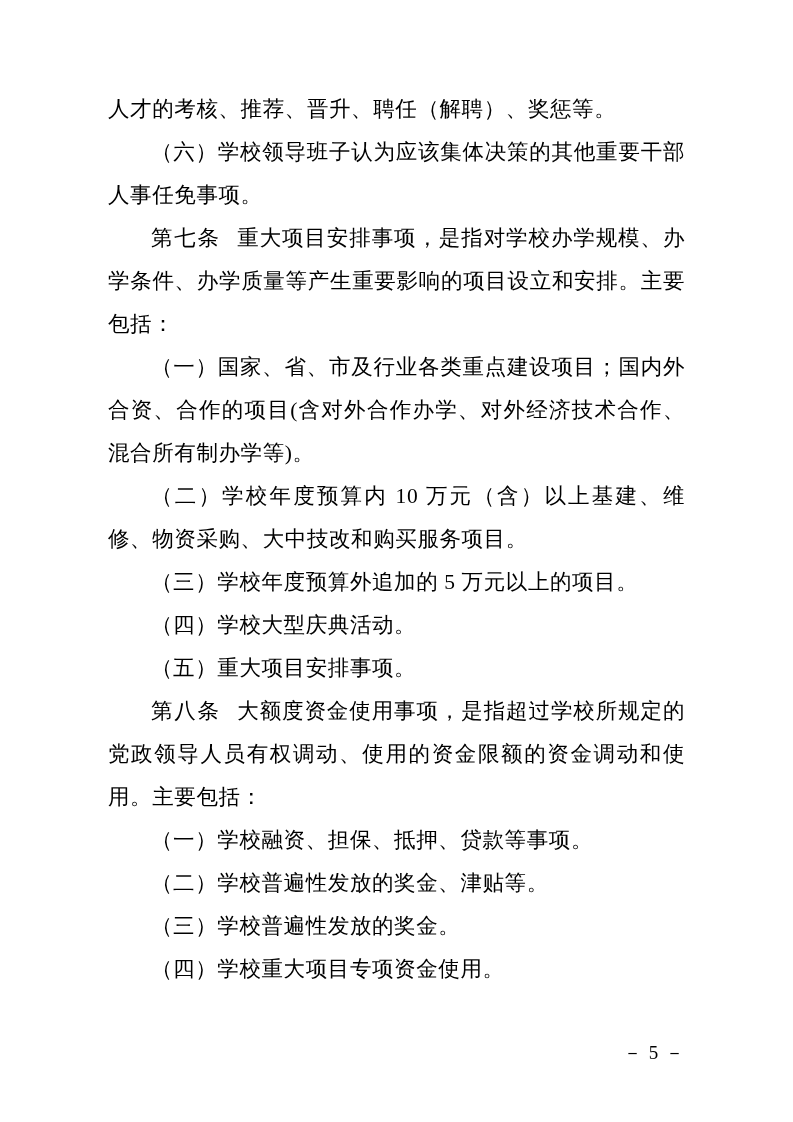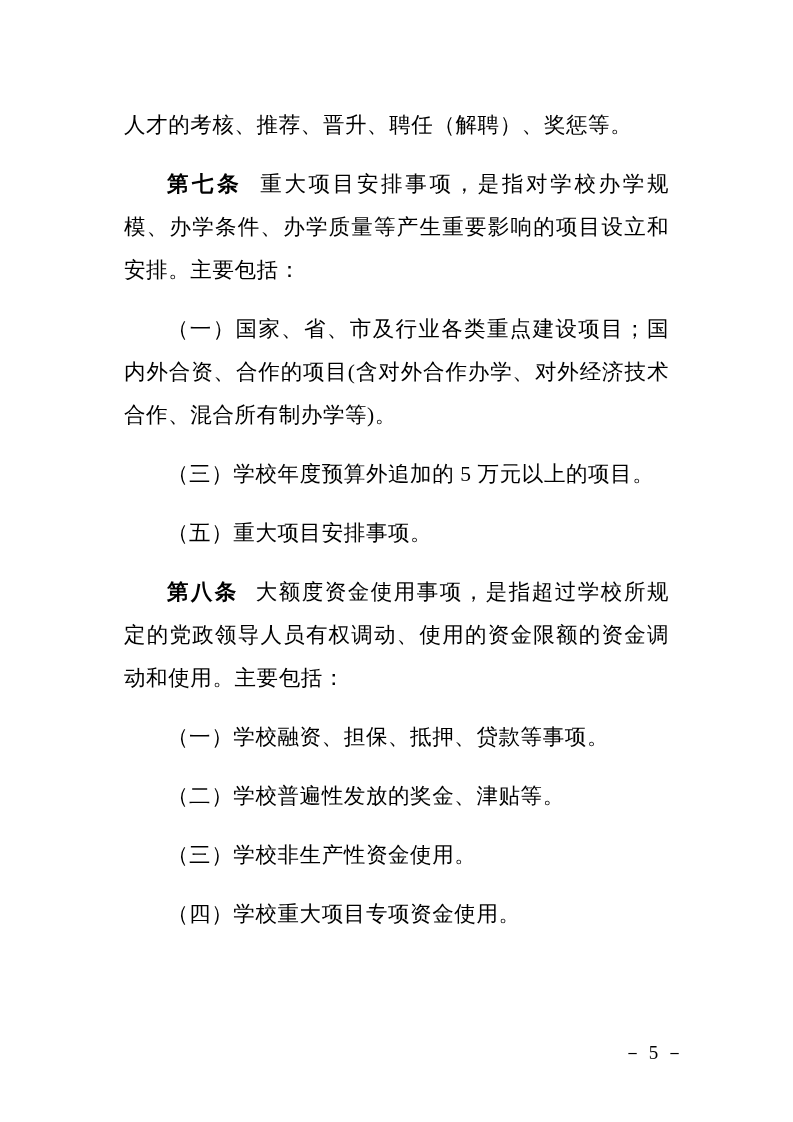--- a/index.html
+++ b/index.html
@@ -25,32 +25,32 @@
     padding: 88px 108px 40px 108px;
   }
   .doc-body {
     font-size: 21.5px;
     line-height: 43px;
     letter-spacing: 0.6px;
     text-align: justify;
     text-justify: inter-ideograph;
   }
   .para {
-    margin: 16px;
+    margin: 0;
     text-indent: 0;
   }
   .para.indent2 {
     text-indent: 43px;
   }
   .para.noindent {
     text-indent: 0;
   }
   .article-head {
     font-family: "Liberation Serif", "DejaVu Serif", serif;
-    font-weight: bold;
+    font-weight: normal;
     letter-spacing: 1.5px;
   }
   .article-gap {
     display: inline-block;
     width: 16px;
   }
   .footer {
     position: absolute;
     left: 0;
     right: 108px;
@@ -64,38 +64,41 @@
 </head>
 <body>
 
 <div class="page">
 
   <div class="doc-body">
 
     <p class="para noindent"><span>人才的考核、推荐、晋升、聘任（解聘）、奖惩等。</span></p>
 
 
+    <p class="para indent2"><span>（六）学校领导班子认为应该集体决策的其他重要干部人事任免事项。</span></p>
 
     <p class="para indent2"><span class="article-head">第七条</span><span class="article-gap"></span><span>重大项目安排事项，是指对学校办学规模、办学条件、办学质量等产生重要影响的项目设立和安排。主要包括：</span></p>
 
     <p class="para indent2"><span>（一）国家、省、市及行业各类重点建设项目；国内外合资、合作的项目(含对外合作办学、对外经济技术合作、混合所有制办学等)。</span></p>
 
+    <p class="para indent2"><span>（二）学校年度预算内 10 万元（含）以上基建、维修、物资采购、大中技改和购买服务项目。</span></p>
 
     <p class="para indent2"><span>（三）学校年度预算外追加的 5 万元以上的项目。</span></p>
 
+    <p class="para indent2"><span>（四）学校大型庆典活动。</span></p>
 
     <p class="para indent2"><span>（五）重大项目安排事项。</span></p>
 
     <p class="para indent2"><span class="article-head">第八条</span><span class="article-gap"></span><span>大额度资金使用事项，是指超过学校所规定的党政领导人员有权调动、使用的资金限额的资金调动和使用。主要包括：</span></p>
 
     <p class="para indent2"><span>（一）学校融资、担保、抵押、贷款等事项。</span></p>
 
     <p class="para indent2"><span>（二）学校普遍性发放的奖金、津贴等。</span></p>
 
-    <p class="para indent2"><span>（三）学校非生产性资金使用。</span></p>
+    <p class="para indent2"><span>（三）学校普遍性发放的奖金。</span></p>
 
     <p class="para indent2"><span>（四）学校重大项目专项资金使用。</span></p>
 
 
 
   </div>
 
   <div class="footer">－ 5 －</div>
 
 </div>

